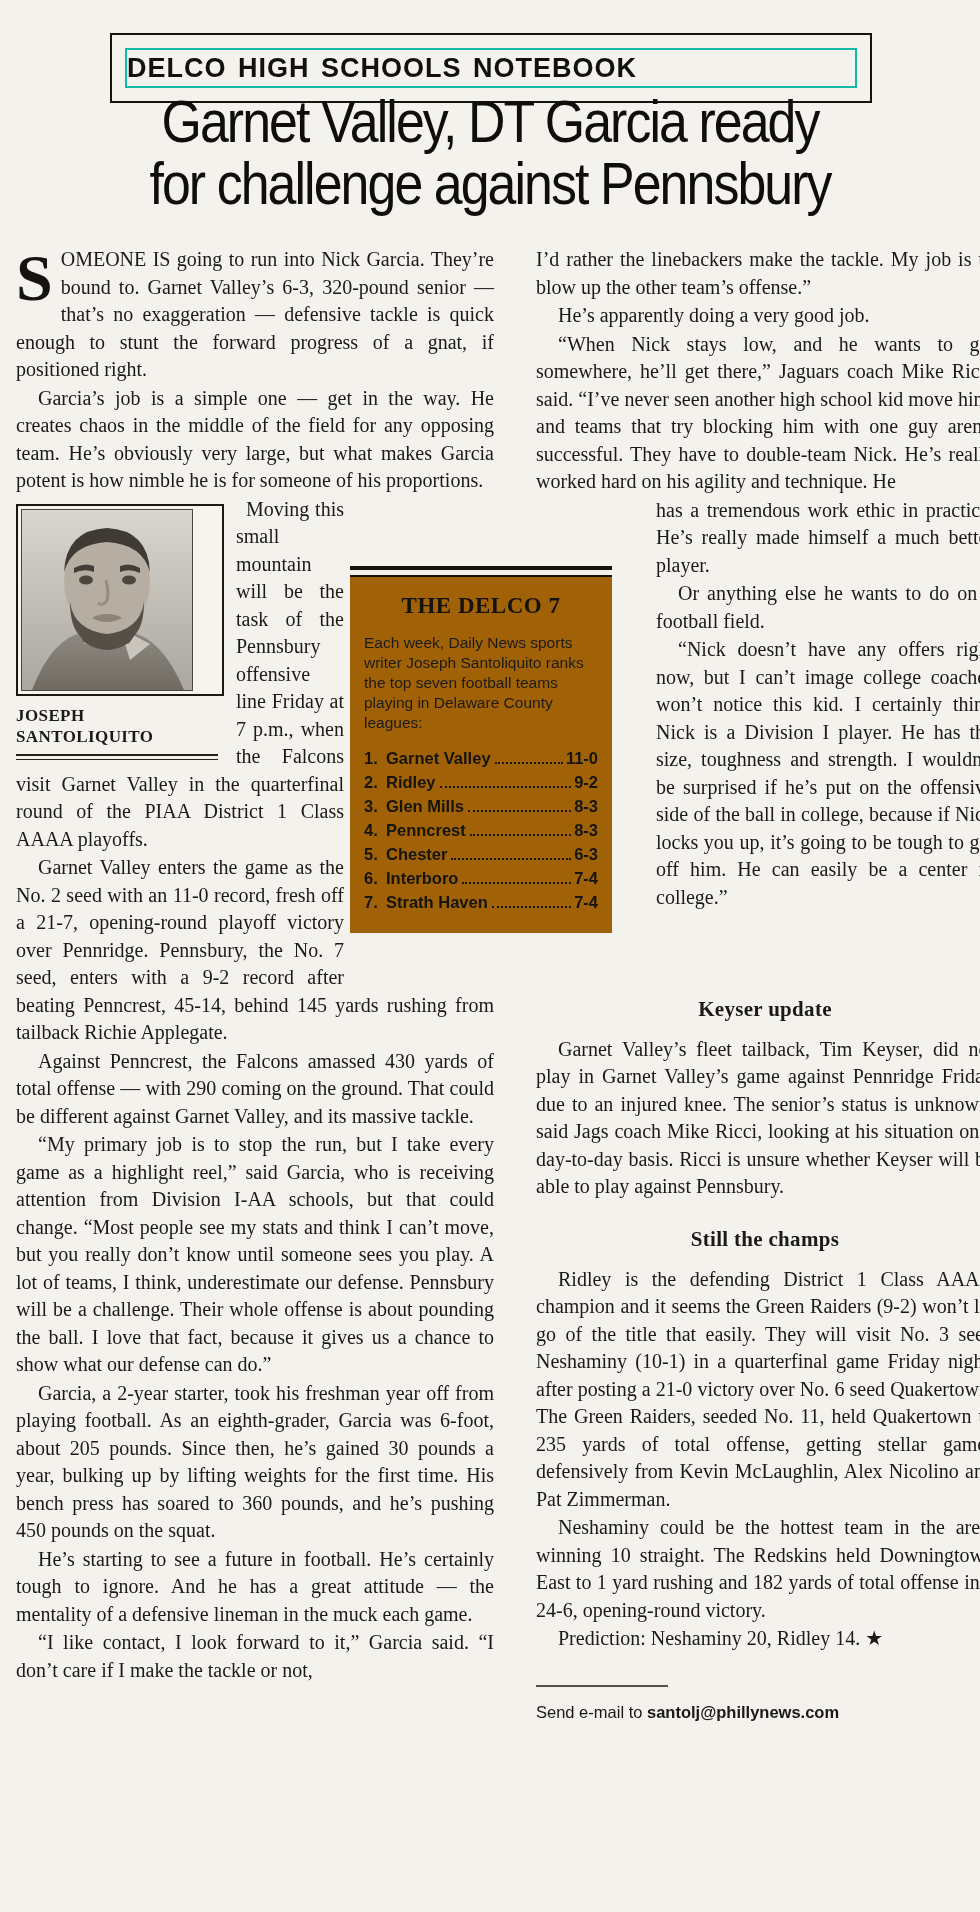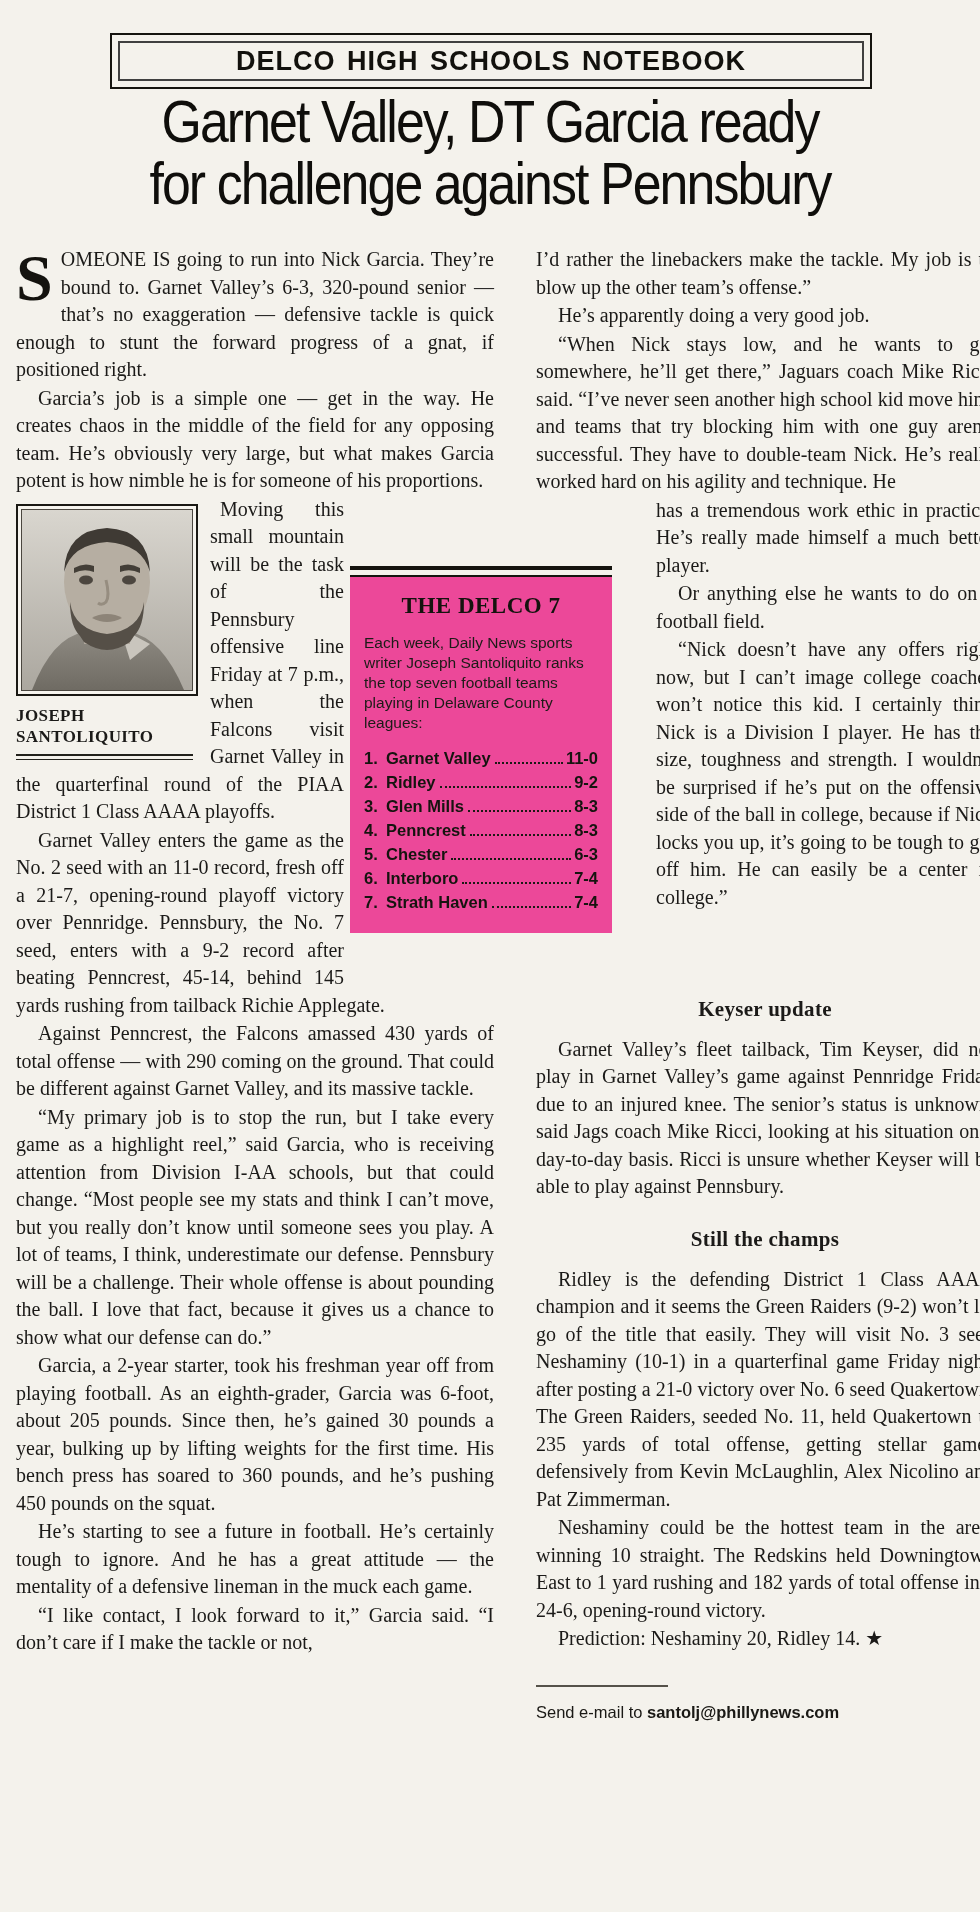--- a/index.html
+++ b/index.html
@@ -3,53 +3,53 @@
 <meta charset="utf-8">
 <style>
   html,body{margin:0;padding:0;background:#dedbd4;}
   .page{
     position:relative;width:980px;height:1912px;margin:0 auto;
     background:#f4f2ec;overflow:hidden;
     font-family:"Liberation Serif", serif;color:#1b1a18;
   }
   
   .banner{position:absolute;left:110px;top:33px;width:758px;border:2px solid #15140f;background:#f4f2ec;}
-  .banner-inner{margin:6px;border:2px solid #404040;text-align:center;}
+  .banner-inner{margin:13px;border:2px solid #14b8a6;text-align:left;}
   .banner-title{
     font-family:"Liberation Sans", sans-serif;font-weight:bold;font-size:27px;line-height:36px;
     letter-spacing:1px;word-spacing:3px;color:#12110d;
   }
   
   .headline{position:absolute;left:0;top:90px;width:980px;text-align:center;
     font-family:"Liberation Sans", sans-serif;font-weight:normal;color:#0f0e0b;}
   .headline .hl{font-size:54px;line-height:62px;letter-spacing:-2px;transform:scale(.96,1.1);transform-origin:center;}
   
   .col{position:absolute;top:246px;font-size:20px;line-height:27.5px;text-align:justify;}
   .col-left{left:16px;width:478px;}
   .col-right{left:536px;width:458px;}
   .col p{margin:0 0 1px 0;text-indent:22px;}
   .col p.cont{text-indent:0;}
   .col p.tight{text-indent:10px;}
   .dropcap{
     float:left;font-weight:bold;font-size:66px;line-height:52px;
     padding:6px 8px 0 0;color:#14130f;
   }
   
-  .photo-block{float:left;width:182px;margin:8px 12px 2px 0;}
+  .photo-block{float:left;width:208px;margin:8px 12px 2px 0;}
   .photo-frame{border:2px solid #191813;padding:3px;background:#f6f4ee;}
   .photo-frame svg{display:block;border:1px solid #4a463f;}
   .byline{font-weight:bold;font-size:17px;line-height:21px;letter-spacing:.4px;
     margin-top:9px;white-space:pre-line;text-align:left;}
   .byline-rule{height:3px;border-top:2px solid #22211c;border-bottom:1px solid #22211c;margin-top:7px;width:97%;}
   .box-spacer-left{float:right;width:150px;height:480px;}
   .box-spacer-right{float:left;width:120px;height:500px;}
   
   .delco-box{position:absolute;left:350px;top:566px;width:262px;z-index:2;}
   .delco-toprule{border-top:4px solid #15140f;height:5px;border-bottom:2px solid #15140f;margin-bottom:0;}
-  .delco-body{background:#ec4899;padding:14px 14px 16px 14px;}
+  .delco-body{background:#a16207;padding:14px 14px 16px 14px;}
   .delco-title{font-family:"Liberation Serif", serif;font-weight:bold;font-size:23px;
     letter-spacing:.5px;text-align:center;color:#14130e;margin:2px 0 14px 0;}
   .delco-intro{font-family:"Liberation Sans", sans-serif;font-size:15.5px;line-height:20px;
     color:#1c1b17;text-align:left;margin-bottom:16px;}
   .delco-list{font-family:"Liberation Sans", sans-serif;font-weight:bold;font-size:16.5px;color:#15140f;}
   .delco-row{display:flex;align-items:baseline;margin-bottom:5px;white-space:nowrap;}
   .delco-rank{width:22px;flex:none;}
   .delco-leader{flex:1;border-bottom:2.5px dotted #1a1914;margin:0 3px 3px 4px;min-width:10px;}
   .delco-record{flex:none;}
   

